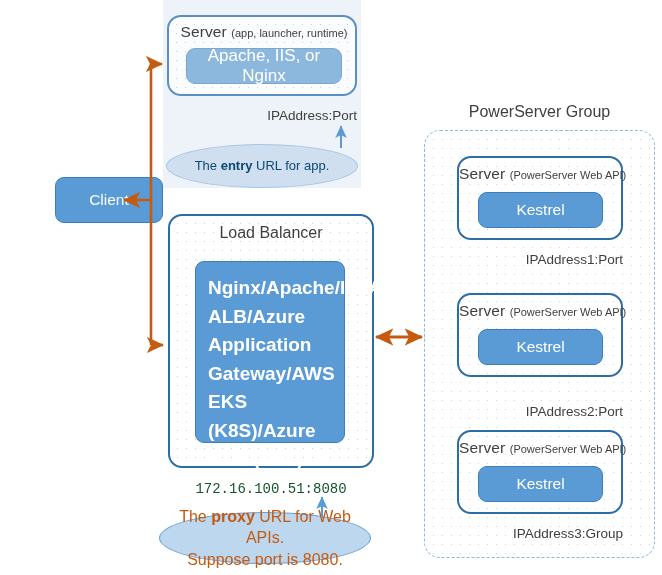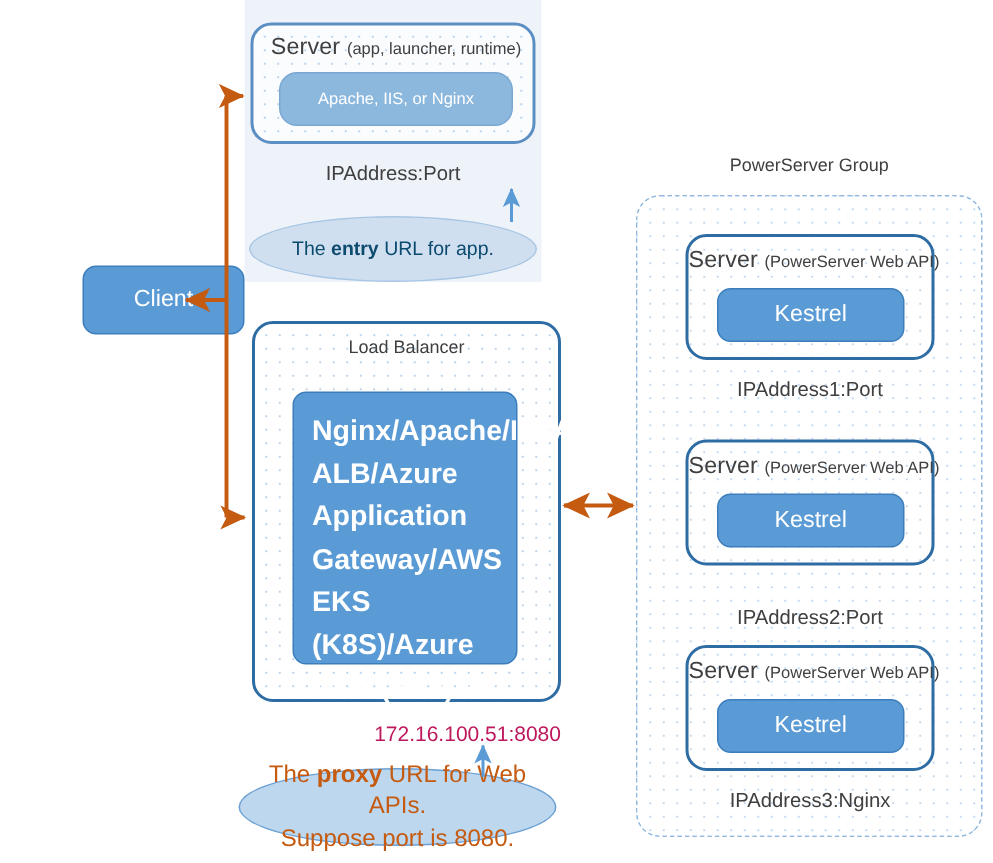--- a/index.html
+++ b/index.html
@@ -61,26 +61,26 @@
     text-align: center;
     color: #404040;
     white-space: nowrap;
   }
   .box-header .big { font-size: 15.5px; letter-spacing: 0.1px; }
   .box-header .small { font-size: 11px; }
 
   .title-label {
     text-align: center;
     color: #3f3f3f;
-    font-size: 12px;
+    font-size: 16px;
     white-space: nowrap;
   }
 
   .caption {
-    text-align: center;
+    text-align: right;
     color: #3f3f3f;
     font-size: 13.5px;
     white-space: nowrap;
   }
 
   
   .ellipse {
     border-radius: 50%;
     display: flex;
     align-items: center;
@@ -109,44 +109,45 @@
     border: 1.5px dashed #8fb8e0;
     border-radius: 16px;
     background-color: #ffffff;
     background-image: radial-gradient(#c3d8ef 0.9px, transparent 1px);
     background-size: 9px 9px;
     background-position: 4px 4px;
   }
 
   
   #proxy-address {
-    color: #be185d;
+    color: #14532d;
     font-size: 14px;
-    text-align: right;
-    white-space: nowrap;
+    text-align: center;
+    white-space: nowrap;
+    font-family: Liberation Mono, monospace;
   }
 
   
   #arrow-layer, #connector-layer {
     position: absolute; left: 0; top: 0;
     width: 662px; height: 575px;
     pointer-events: none;
   }
 </style>
 </head>
 <body>
 
 <div class="abs" id="top-panel"></div>
 
 <div class="abs dotbox pale" id="app-server-box" style="left:167px; top:15px; width:190px; height:81px;">
   <div class="box-header abs" style="left:0; top:6px; width:190px;">
     <span class="big">Server</span>
     <span class="small">(app, launcher, runtime)</span>
   </div>
-  <div class="bluebox soft abs" style="left:17px; top:31px; width:156px; height:36px; font-size:11px;border-radius:12px;">
+  <div class="bluebox soft abs" style="left:17px; top:31px; width:156px; height:36px; font-size:17px;">
     <span>Apache, IIS, or Nginx</span>
   </div>
 </div>
 
 <div class="abs caption" style="left:167px; top:108px; width:190px;">IPAddress:Port</div>
 
 <div class="abs ellipse" id="entry-url-ellipse" style="left:166px; top:144px; width:192px; height:44px;">
   <div>
     <span>The </span><b>entry</b><span> URL for app.</span>
   </div>
@@ -200,21 +201,21 @@
 
 <div class="abs dotbox" style="left:457px; top:430px; width:166px; height:84px; background-image:none; background-color:transparent;">
   <div class="box-header abs" style="left:0; top:7px; width:162px;">
     <span class="big">Server</span>
     <span class="small">(PowerServer Web API)</span>
   </div>
   <div class="bluebox abs" style="left:19px; top:34px; width:125px; height:36px; font-size:15.5px;">
     <span>Kestrel</span>
   </div>
 </div>
-<div class="abs caption" style="left:457px; top:526px; width:166px;">IPAddress3:Nginx</div>
+<div class="abs caption" style="left:457px; top:526px; width:166px;">IPAddress3:Group</div>
 
 <svg id="arrow-layer" viewBox="0 0 662 575">
   <defs>
     <marker id="ah-orange-r" markerWidth="7" markerHeight="7" refX="6.2" refY="3.5" orient="auto">
       <path d="M0,0.4 L6.6,3.5 L0,6.6 L1.6,3.5 Z" fill="#c55a11"></path>
     </marker>
     <marker id="ah-orange-l" markerWidth="7" markerHeight="7" refX="6.2" refY="3.5" orient="auto">
       <path d="M0,0.4 L6.6,3.5 L0,6.6 L1.6,3.5 Z" fill="#c55a11"></path>
     </marker>
     <marker id="ah-blue-up" markerWidth="7" markerHeight="7" refX="6" refY="3.5" orient="auto">

